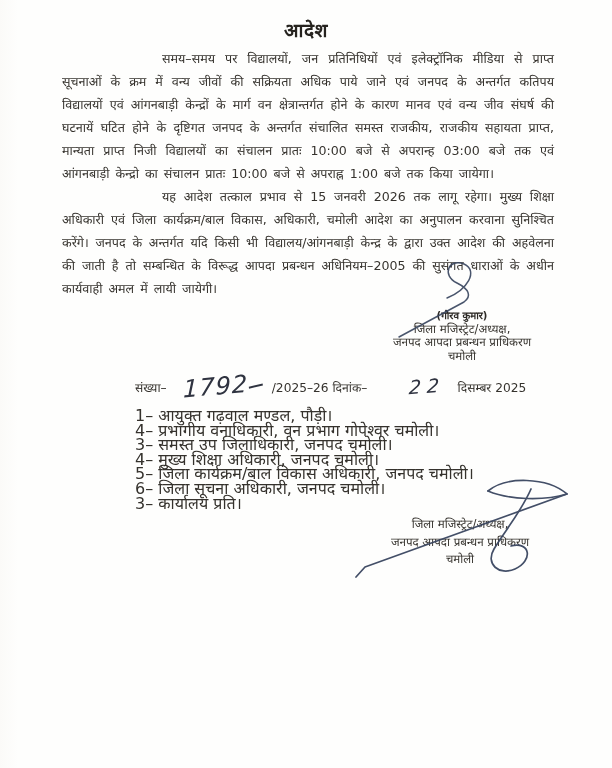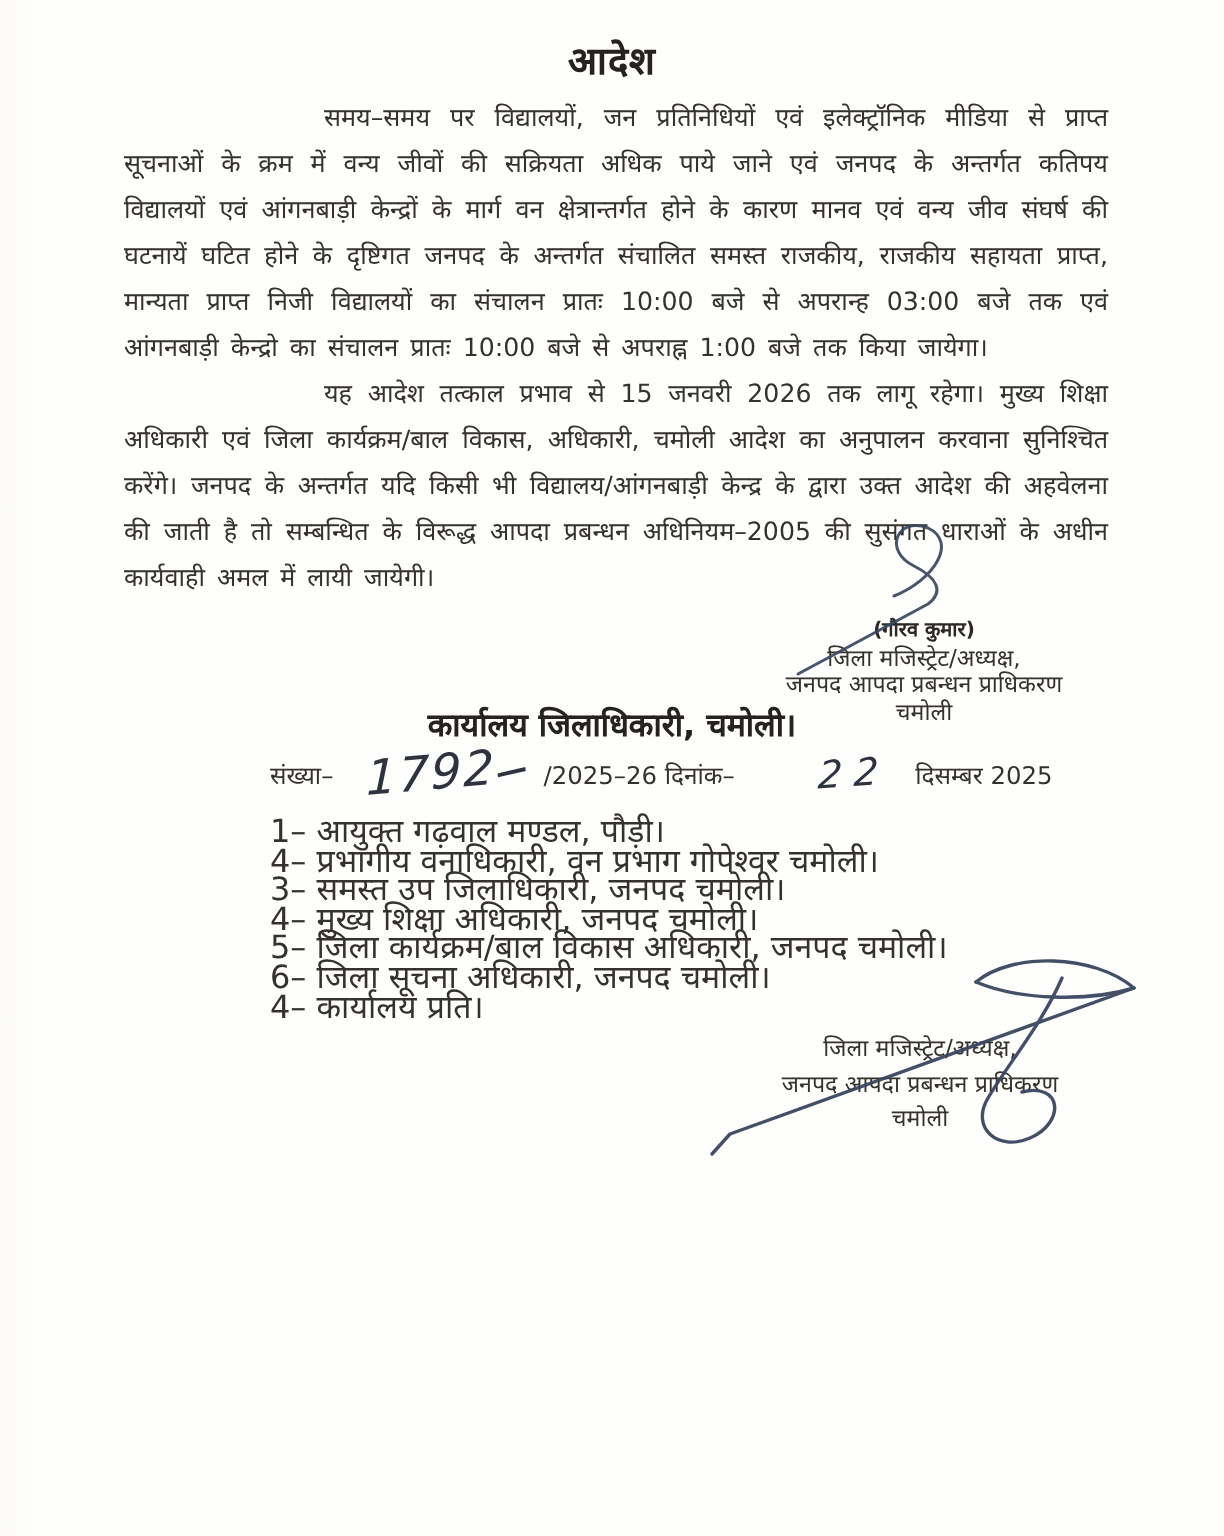--- a/index.html
+++ b/index.html
@@ -101,36 +101,35 @@
     <p>यह आदेश तत्काल प्रभाव से 15 जनवरी 2026 तक लागू रहेगा। मुख्य शिक्षा अधिकारी एवं जिला कार्यक्रम/बाल विकास, अधिकारी, चमोली आदेश का अनुपालन करवाना सुनिश्चित करेंगे। जनपद के अन्तर्गत यदि किसी भी विद्यालय/आंगनबाड़ी केन्द्र के द्वारा उक्त आदेश की अहवेलना की जाती है तो सम्बन्धित के विरूद्ध आपदा प्रबन्धन अधिनियम–2005 की सुसंगत धाराओं के अधीन कार्यवाही अमल में लायी जायेगी।</p>
   </div>
 
   <div class="sig-block sig1">
     <div class="sig-name">(गौरव कुमार)</div>
     <div>जिला मजिस्ट्रेट/अध्यक्ष,</div>
     <div>जनपद आपदा प्रबन्धन प्राधिकरण</div>
     <div>चमोली</div>
   </div>
 
-  <div class="office-heading">कार्यालय जिलाधिकारी, चमोली।</div>
 
   <div class="ref-line">
     <span class="printed">संख्या–</span><span class="hand hand-number">1792</span><span class="printed">/2025–26</span>
     <span class="printed">दिनांक–</span><span class="hand hand-date">22</span><span class="printed">दिसम्बर 2025</span>
   </div>
 
 
   <div class="recipients">
     <div class="item">1– आयुक्त गढ़वाल मण्डल, पौड़ी।</div>
     <div class="item">4– प्रभागीय वनाधिकारी, वन प्रभाग गोपेश्वर चमोली।</div>
     <div class="item">3– समस्त उप जिलाधिकारी, जनपद चमोली।</div>
     <div class="item">4– मुख्य शिक्षा अधिकारी, जनपद चमोली।</div>
     <div class="item">5– जिला कार्यक्रम/बाल विकास अधिकारी, जनपद चमोली।</div>
     <div class="item">6– जिला सूचना अधिकारी, जनपद चमोली।</div>
-    <div class="item">4– कार्यालय प्रति।</div>
+    <div class="item">3– कार्यालय प्रति।</div>
   </div>
 
   <div class="sig-block sig2">
     <div>जिला मजिस्ट्रेट/अध्यक्ष,</div>
     <div>जनपद आपदा प्रबन्धन प्राधिकरण</div>
     <div>चमोली</div>
   </div>
 
   <svg class="sig-svg" viewBox="0 0 612 768" xmlns="http://www.w3.org/2000/svg" aria-hidden="true">
 

